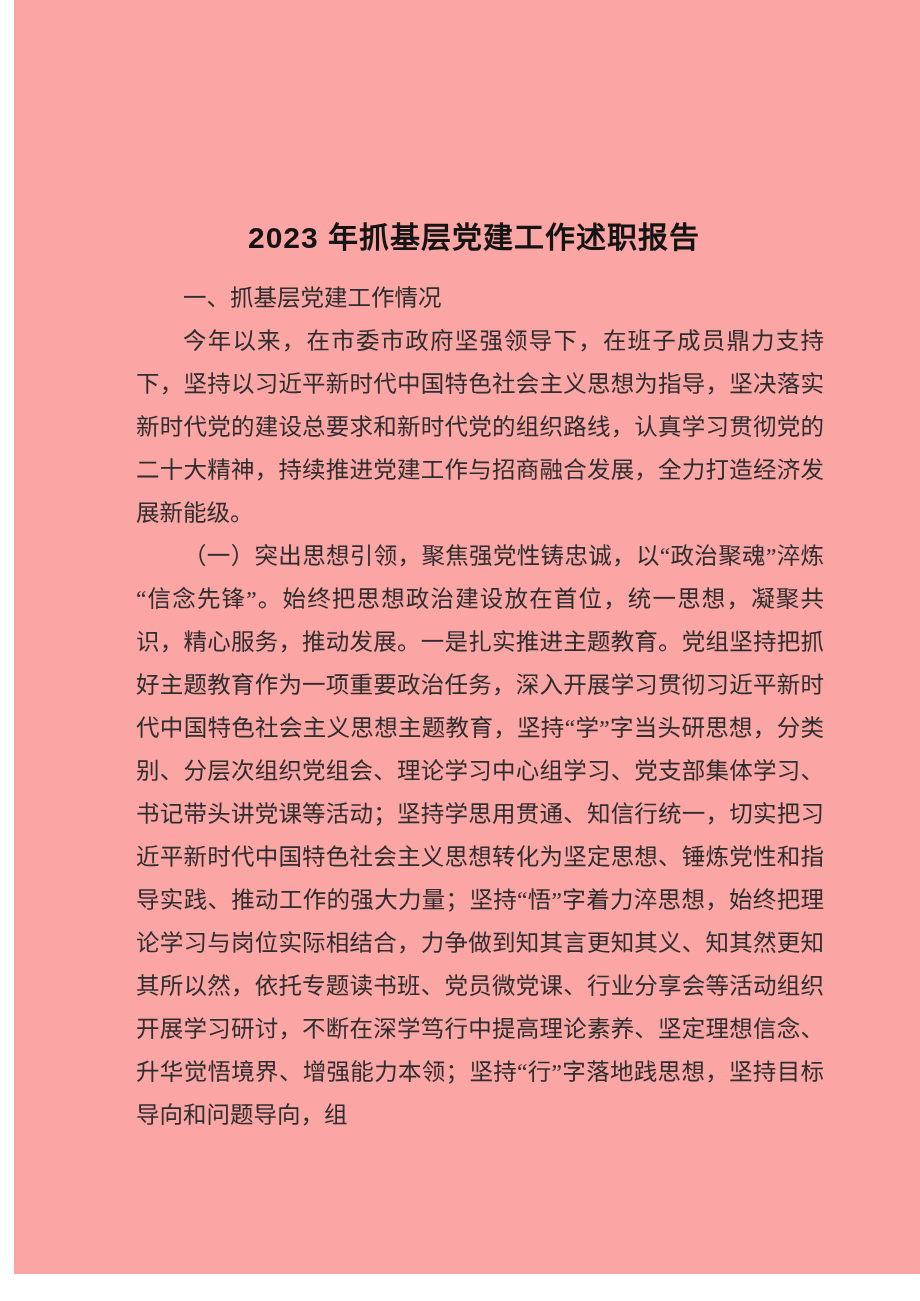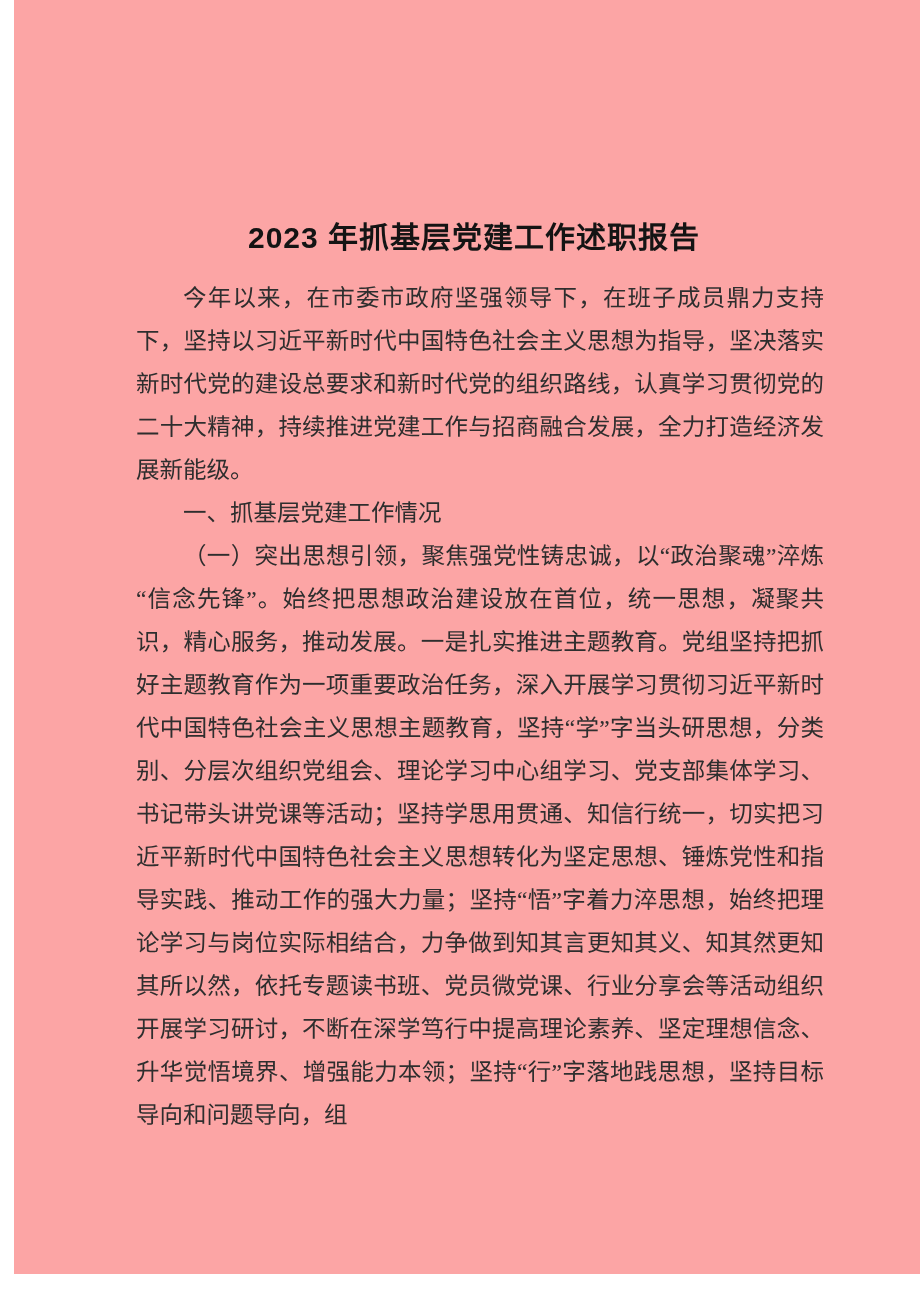--- a/index.html
+++ b/index.html
@@ -46,17 +46,17 @@
     text-indent: 2em;
   }
 </style>
 </head>
 <body>
 
 <div class="page">
   <h1 class="doc-title">2023 年抓基层党建工作述职报告</h1>
 
   <div class="doc-body">
+    <p class="para">一、抓基层党建工作情况</p>
     <p class="para">今年以来，在市委市政府坚强领导下，在班子成员鼎力支持下，坚持以习近平新时代中国特色社会主义思想为指导，坚决落实新时代党的建设总要求和新时代党的组织路线，认真学习贯彻党的二十大精神，持续推进党建工作与招商融合发展，全力打造经济发展新能级。</p>
-    <p class="para">一、抓基层党建工作情况</p>
     <p class="para">（一）突出思想引领，聚焦强党性铸忠诚，以“政治聚魂”淬炼“信念先锋”。始终把思想政治建设放在首位，统一思想，凝聚共识，精心服务，推动发展。一是扎实推进主题教育。党组坚持把抓好主题教育作为一项重要政治任务，深入开展学习贯彻习近平新时代中国特色社会主义思想主题教育，坚持“学”字当头研思想，分类别、分层次组织党组会、理论学习中心组学习、党支部集体学习、书记带头讲党课等活动；坚持学思用贯通、知信行统一，切实把习近平新时代中国特色社会主义思想转化为坚定思想、锤炼党性和指导实践、推动工作的强大力量；坚持“悟”字着力淬思想，始终把理论学习与岗位实际相结合，力争做到知其言更知其义、知其然更知其所以然，依托专题读书班、党员微党课、行业分享会等活动组织开展学习研讨，不断在深学笃行中提高理论素养、坚定理想信念、升华觉悟境界、增强能力本领；坚持“行”字落地践思想，坚持目标导向和问题导向，组</p>
   </div>
 </div>
 
 </body></html>

